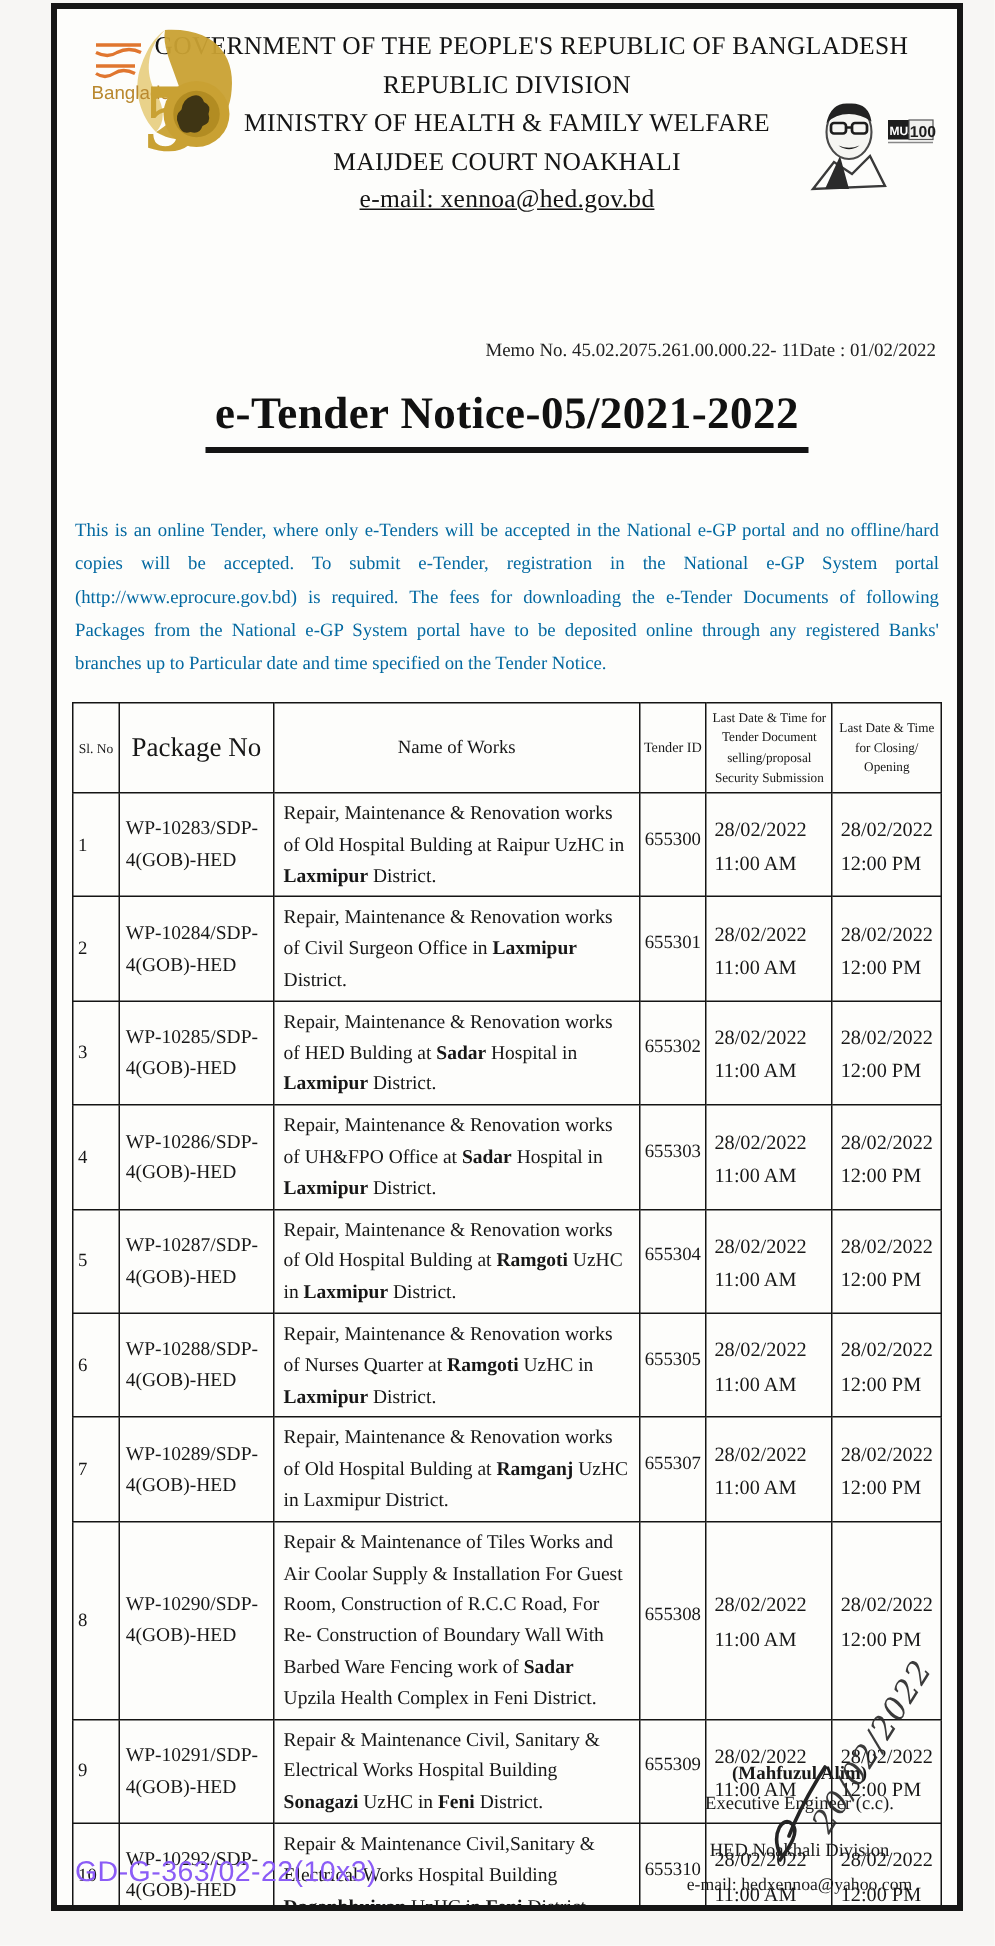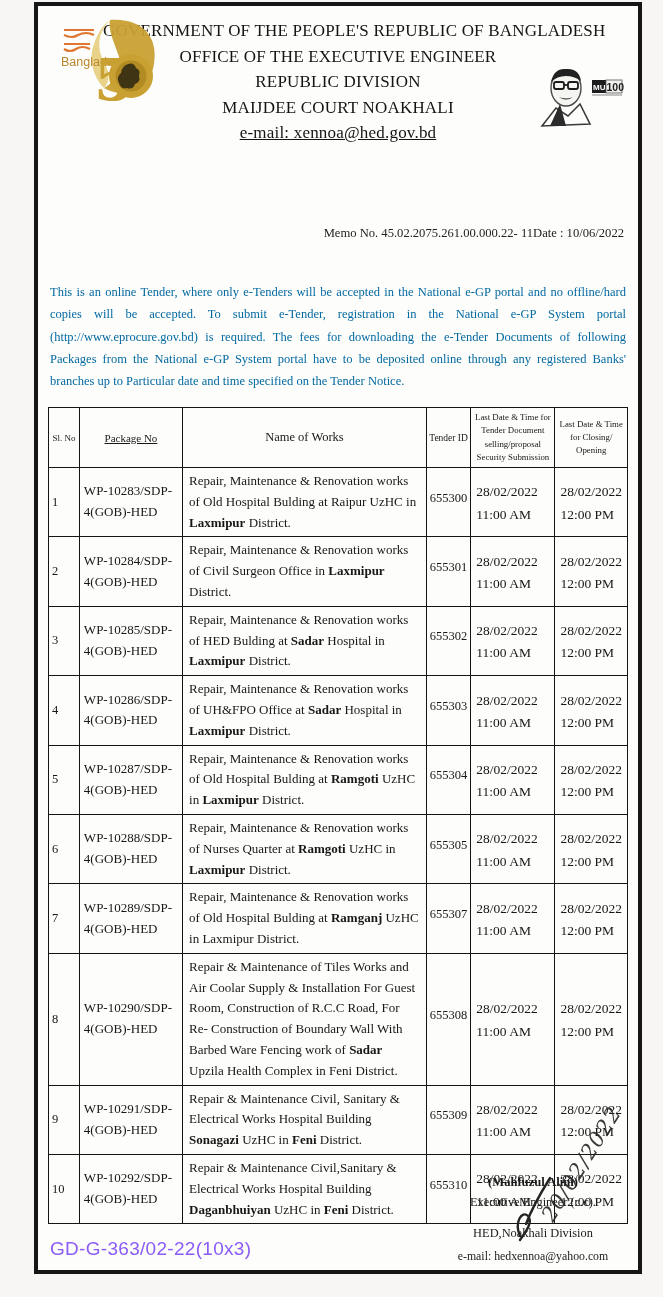--- a/index.html
+++ b/index.html
@@ -32,21 +32,21 @@
   }
   
   .intro{margin:40px 2px 0 2px;font-size:12.5px;line-height:1.78;text-align:justify;color:#0369a1;}
   
   table.tender{width:100%;border-collapse:collapse;margin-top:15px;}
   table.tender th, table.tender td{
     border:1.6px solid #141414;vertical-align:middle;color:#171717;
   }
   table.tender th{font-weight:normal;text-align:center;padding:3px 2px;height:40px;}
   th.h-sl{font-size:9px;}
-  th.h-pkg{font-size:11px;text-decoration:underline;}
+  th.h-pkg{font-size:18px;}
   th.h-works{font-size:12.5px;}
   th.h-tid{font-size:9.5px;}
   th.h-sell{font-size:8.8px;line-height:1.5;}
   th.h-close{font-size:8.8px;line-height:1.5;}
   td.c-sl{font-size:12.5px;padding:2px 3px;vertical-align:middle;text-align:left;}
   td.c-pkg{font-size:13px;padding:3px 4px;white-space:pre-line;line-height:1.6;}
   td.c-works{font-size:13px;padding:3px 6px;line-height:1.6;}
   td.c-tid{font-size:12.5px;text-align:left;padding:2px 3px;vertical-align:bottom;padding-bottom:10px;}
   td.c-sell,td.c-close{font-size:13.5px;padding:3px 5px;white-space:pre-line;line-height:1.65;vertical-align:top;padding-top:6px;}
   .sign-block{position:absolute;right:10px;bottom:6px;width:190px;text-align:center;}
@@ -90,22 +90,22 @@
 
         <circle cx="73" cy="58" r="22" fill="#c9a133"></circle>
         <circle cx="73" cy="58" r="15.5" fill="#b28c22"></circle>
         <path d="M70 46 q6 -2 8 4 q5 2 3 8 q2 6 -4 8 q-2 6 -8 4 q-6 2 -8 -5 q-3 -6 2 -10 q1 -7 7 -9 Z" fill="#3f3514"></path>
         <text x="66" y="94" font-family="Liberation Sans, sans-serif" font-size="0" fill="#c9a133">0</text>
       </svg>
     </div>
 
     <div class="gov-lines">
       <div class="gov-line">GOVERNMENT OF THE PEOPLE'S REPUBLIC OF BANGLADESH</div>
-      <div class="gov-line">OFFICE OF THE EXECUTIVE ENGINEER</div>
       <div class="gov-line">REPUBLIC DIVISION</div>
+      <div class="gov-line">MINISTRY OF HEALTH &amp; FAMILY WELFARE</div>
       <div class="gov-line">MAIJDEE COURT NOAKHALI</div>
       <div class="gov-line email">e-mail: xennoa@hed.gov.bd</div>
     </div>
 
     <div class="logo-right">
       <svg width="90" height="70" viewBox="0 0 90 70">
 
         <path d="M6 62 L20 44 L32 52 L44 40 L54 60 Z" fill="none" stroke="#3a3a3a" stroke-width="1.6"></path>
         <path d="M24 40 L30 62 L14 62 Z" fill="#2b2b2b"></path>
 
@@ -123,23 +123,26 @@
         <text x="57" y="26" font-family="Liberation Sans, sans-serif" font-size="8" font-weight="bold" fill="#ffffff">MUJIB</text>
         <rect x="70" y="16" width="16" height="13" fill="#f0f0ee" stroke="#555" stroke-width="0.8"></rect>
         <text x="70.5" y="27" font-family="Liberation Sans, sans-serif" font-size="10.5" font-weight="bold" fill="#1d1d1d">100</text>
         <line x1="56" y1="31" x2="86" y2="31" stroke="#888" stroke-width="1"></line>
       </svg>
     </div>
   </div>
 
   <div class="memo-row">
     <span>Memo No. 45.02.2075.261.00.000.22- 11</span>
-    <span>Date : 10/06/2022</span>
-  </div>
-
+    <span>Date : 01/02/2022</span>
+  </div>
+
+  <div class="title-wrap">
+    <span class="title">e-Tender Notice-05/2021-2022</span>
+  </div>
 
   <p class="intro">This is an online Tender, where only e-Tenders will be accepted in the National e-GP portal and no offline/hard copies will be accepted. To submit e-Tender, registration in the National e-GP System portal (http://www.eprocure.gov.bd) is required. The fees for downloading the e-Tender Documents of following Packages from the National e-GP System portal have to be deposited online through any registered Banks' branches up to Particular date and time specified on the Tender Notice.</p>
 
   <table class="tender">
     <colgroup>
       <col style="width:5.4%">
         <col style="width:18%">
         <col style="width:43%">
       <col style="width:7%">
         <col style="width:14.6%">

